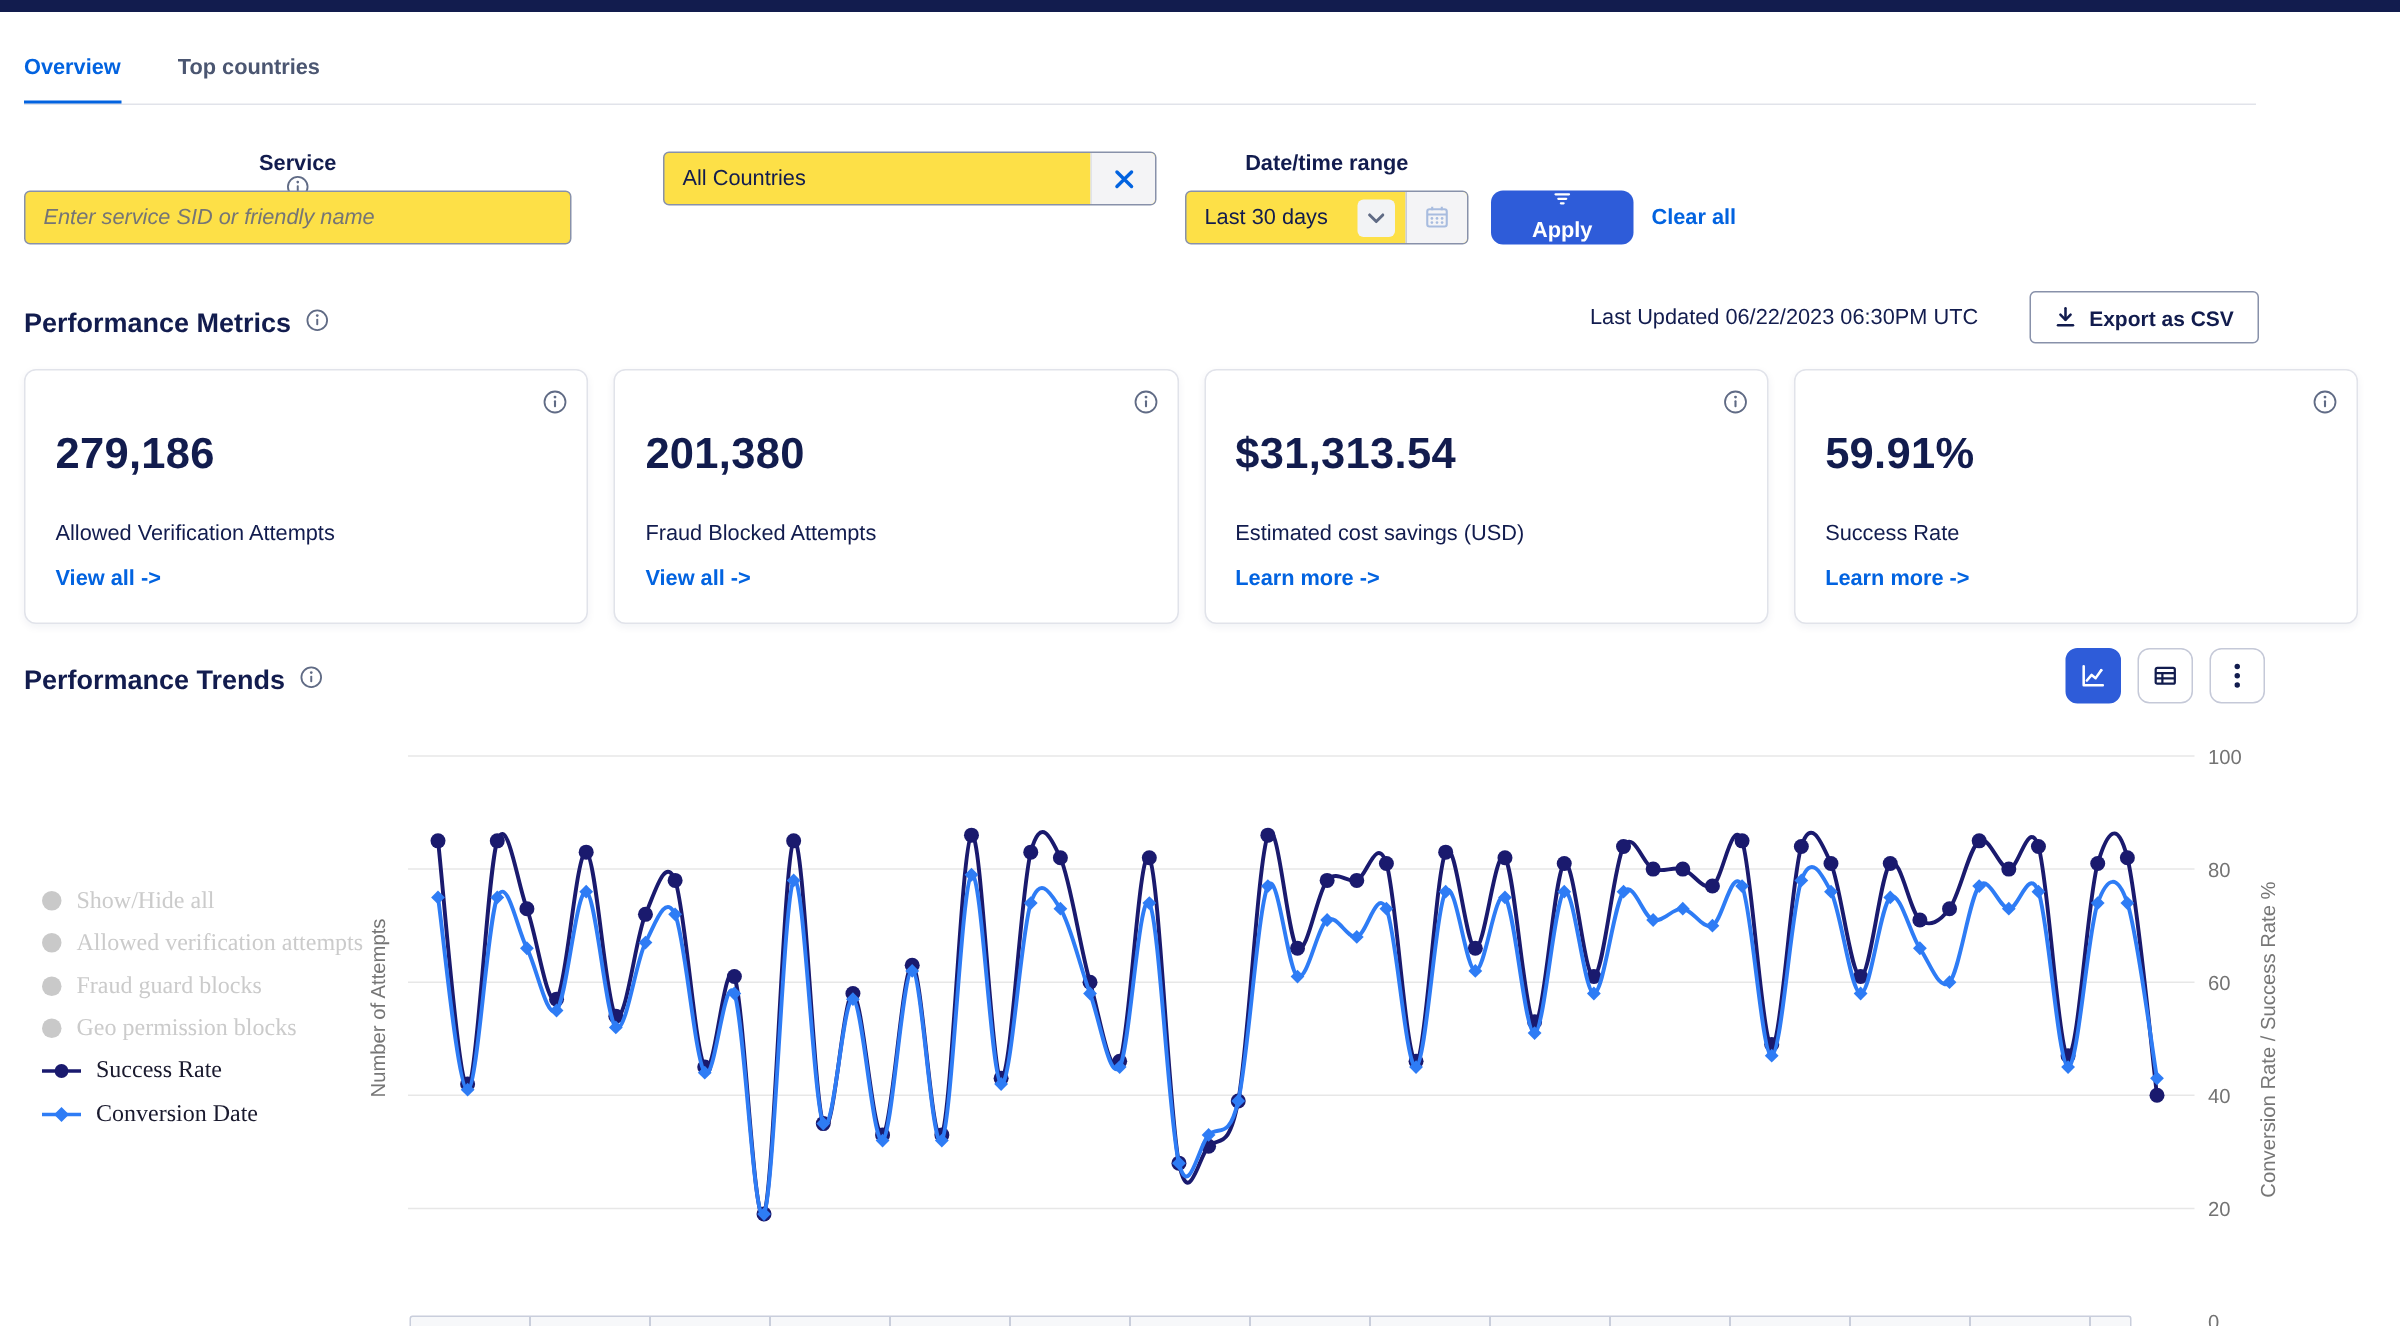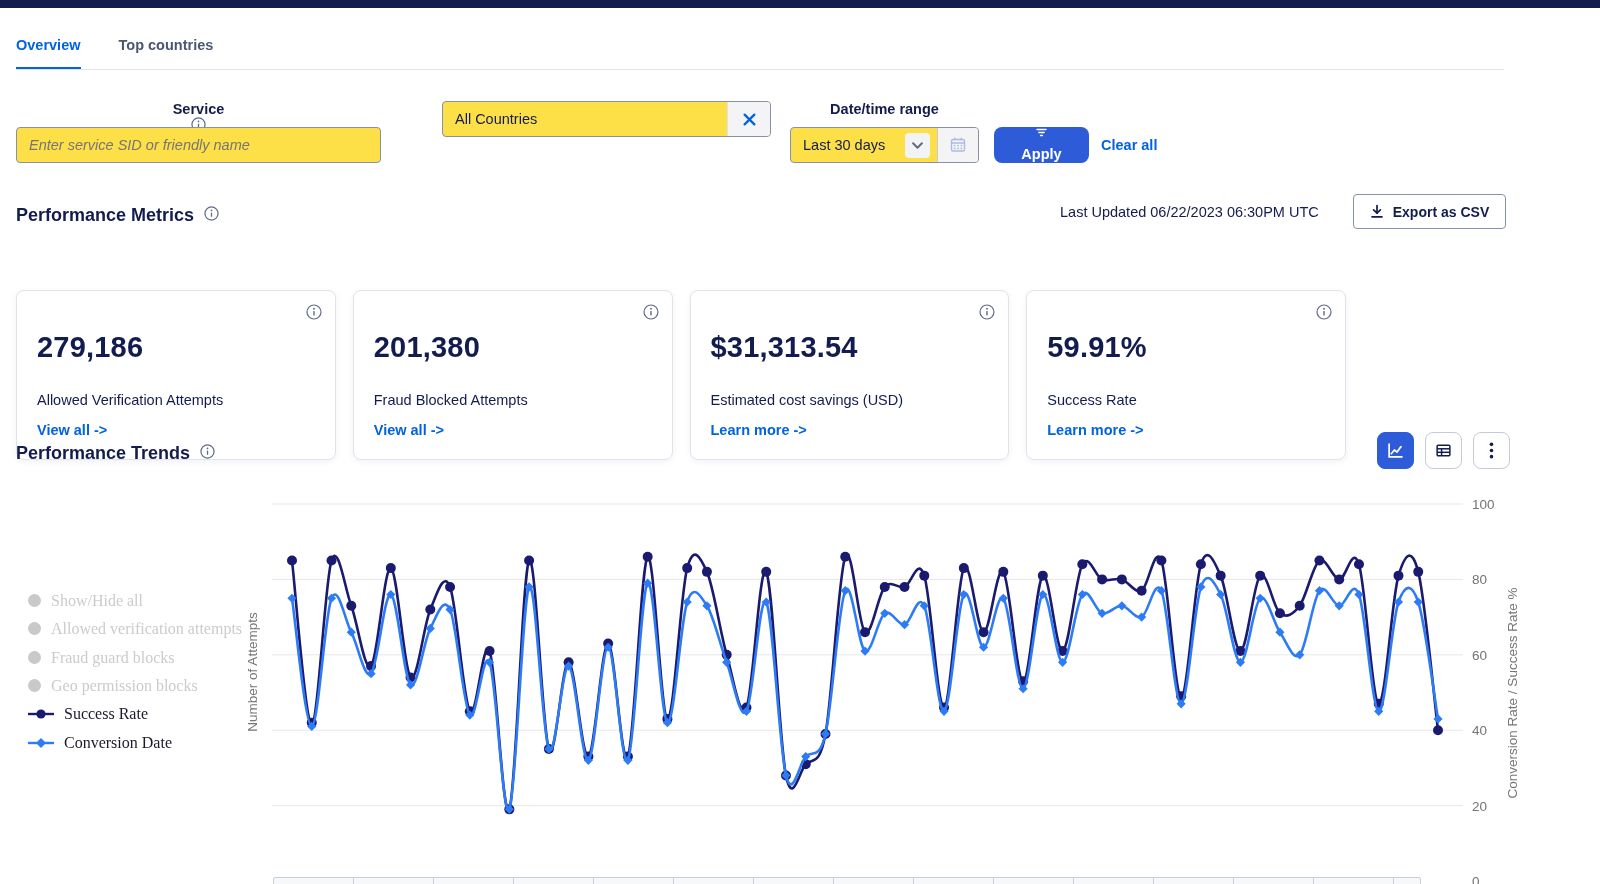--- a/index.html
+++ b/index.html
@@ -34,21 +34,21 @@
   .apply-btn{position:absolute;left:994px;top:127px;width:95px;height:36px;background:#2E5CD9;border:none;border-radius:8px;color:#fff;font-weight:700;font-size:14.5px;display:flex;align-items:center;justify-content:center;gap:9px;cursor:pointer;font-family:"Liberation Sans",sans-serif;flex-direction:column;}
   .clear-link{position:absolute;left:1101px;top:137px;color:#0263E0;font-weight:700;font-size:14.5px;cursor:pointer;}
 
   
   .sec-title{font-size:18px;font-weight:700;color:#121C4E;display:flex;align-items:center;gap:10px;}
   .metrics-title{position:absolute;left:16px;top:205px;}
   .last-updated{position:absolute;left:1060px;top:204px;font-size:14.5px;color:#121C4E;}
   .export-btn{position:absolute;left:1353px;top:194px;width:153px;height:35px;background:#fff;border:1px solid #8891AA;border-radius:4px;display:flex;align-items:center;justify-content:center;gap:9px;font-size:14px;font-weight:600;color:#121C4E;cursor:pointer;font-family:"Liberation Sans",sans-serif;}
 
   
-  .cards{position:absolute;left:16px;top:246px;width:1330px;display:flex;gap:17px;margin-top:44px;}
+  .cards{position:absolute;left:16px;top:246px;width:1556px;display:flex;gap:17px;}
   .card{flex:1;height:170px;border:1px solid #E1E3EA;border-radius:8px;background:#fff;position:relative;box-shadow:0 2px 6px rgba(18,28,78,0.06);box-sizing:border-box;}
   .card .info-btn{position:absolute;top:13px;right:13px;}
   .card-value{position:absolute;top:40px;left:20px;font-size:29px;font-weight:700;letter-spacing:.2px;}
   .card-label{position:absolute;top:101px;left:20px;font-size:14.5px;}
   .card-link{position:absolute;top:131px;left:20px;font-size:14.5px;font-weight:700;color:#0263E0;cursor:pointer;}
 
   
   .trends-title{position:absolute;left:16px;top:443px;}
   .chart-btns{position:absolute;left:1377px;top:432px;display:flex;gap:11px;}
   .cbtn{width:35px;height:35px;border-radius:8px;border:1px solid #C5C9D8;background:#fff;display:flex;align-items:center;justify-content:center;cursor:pointer;}

